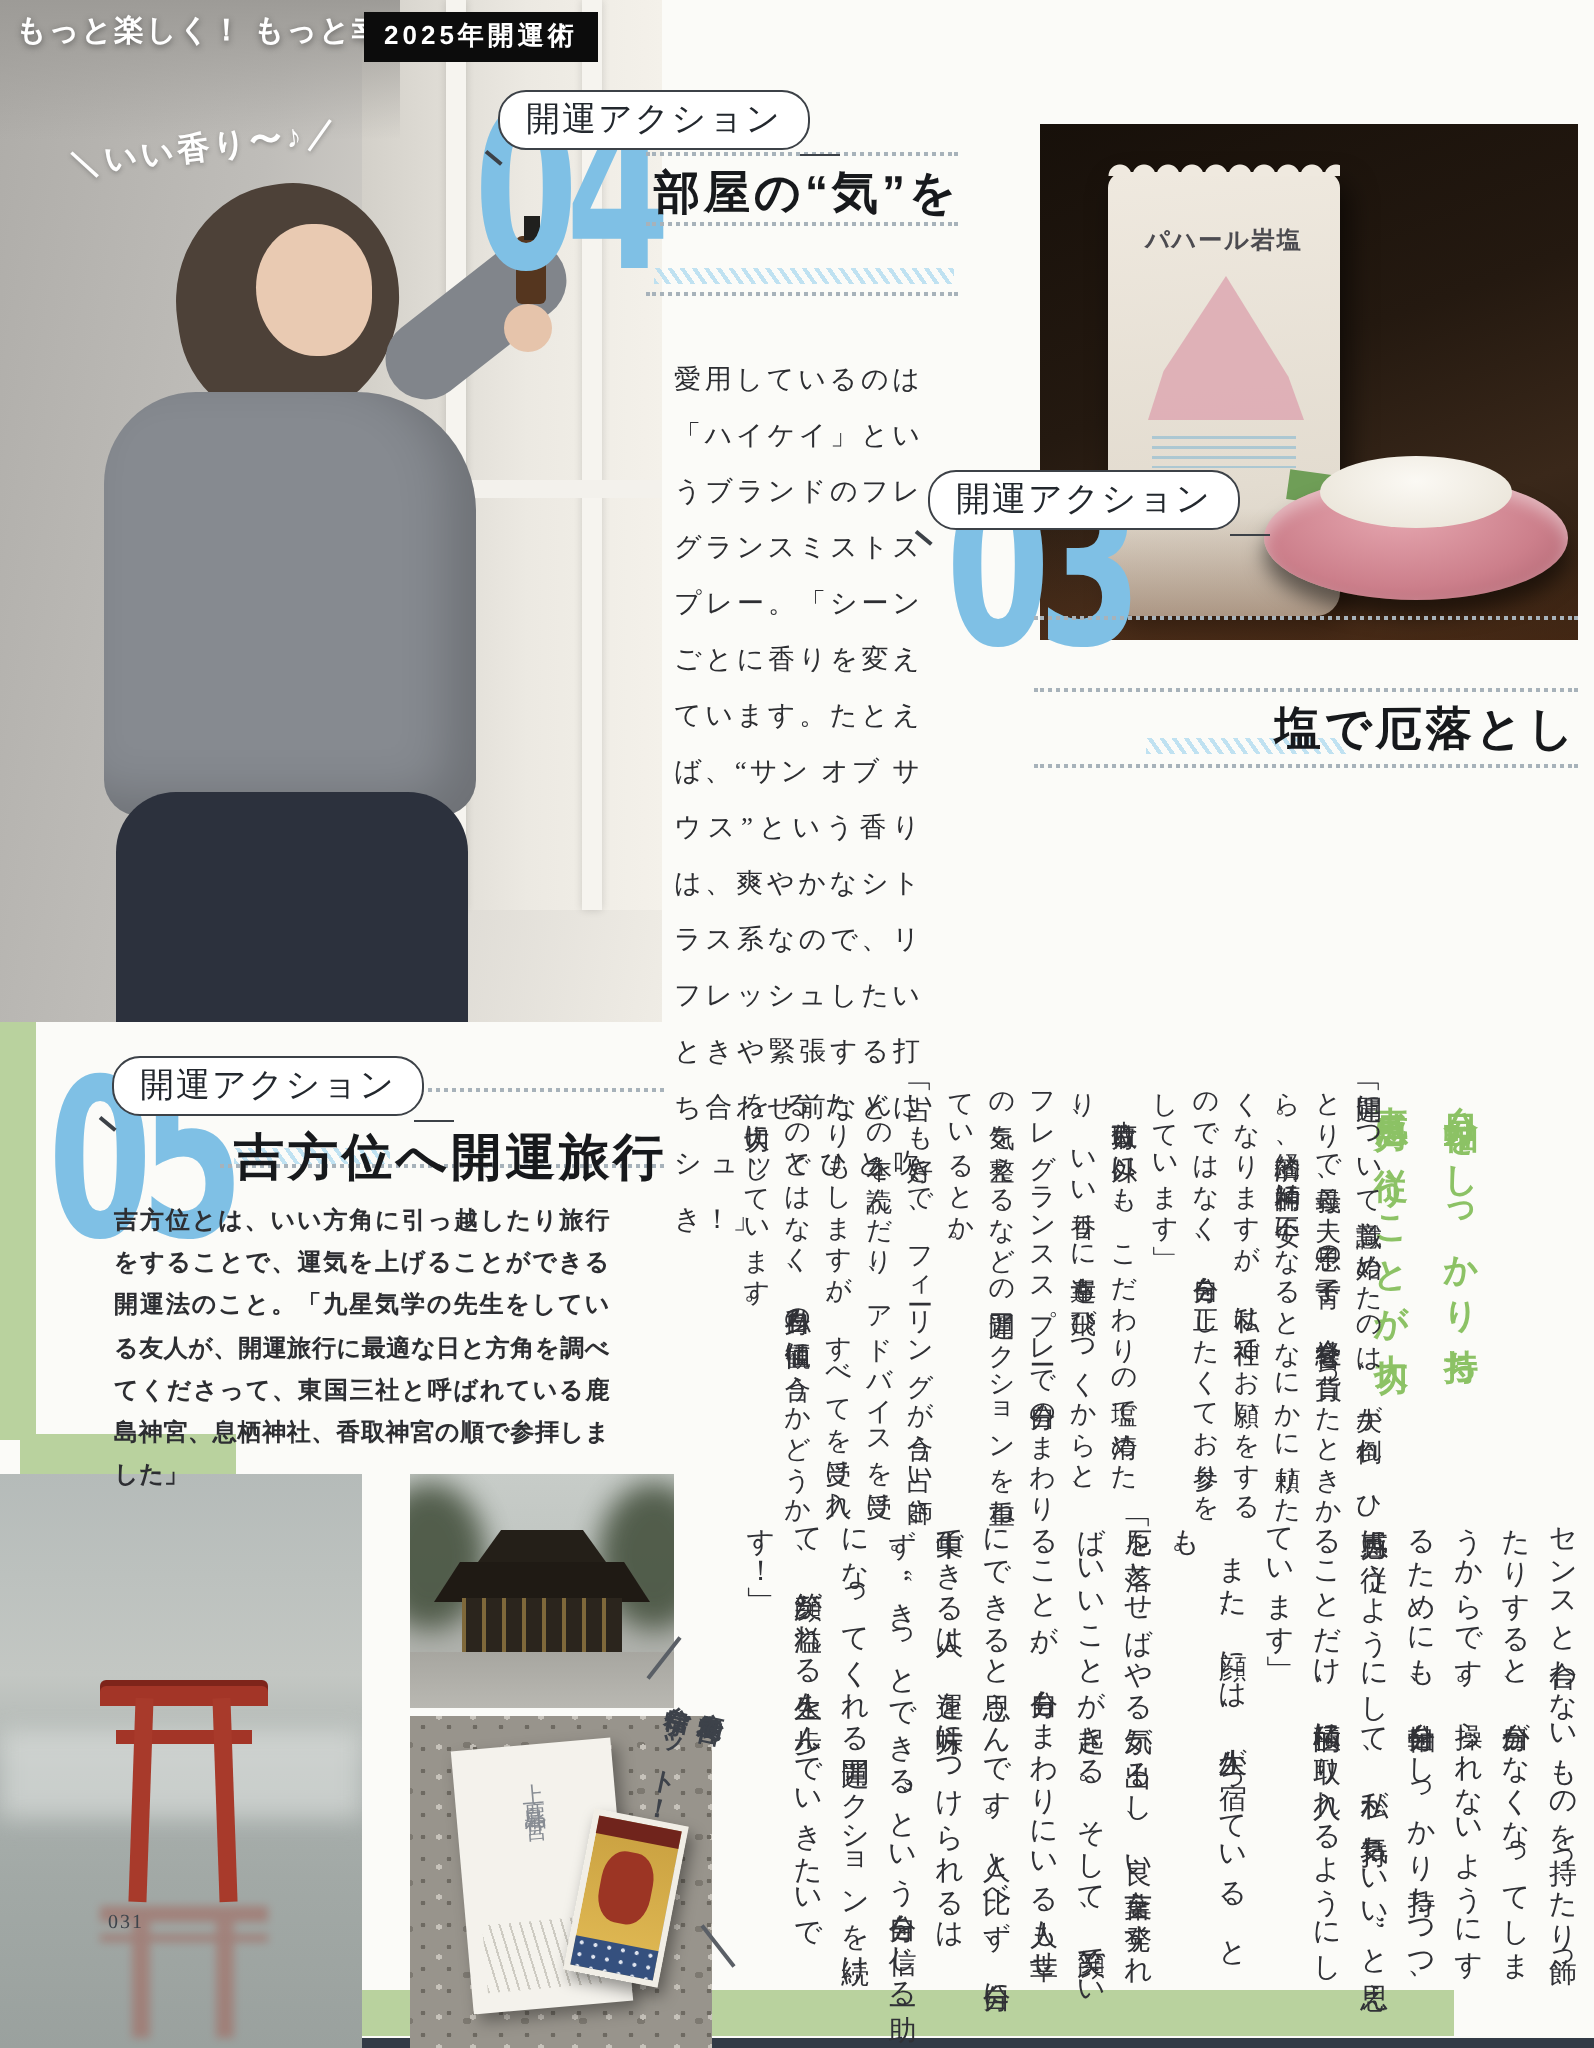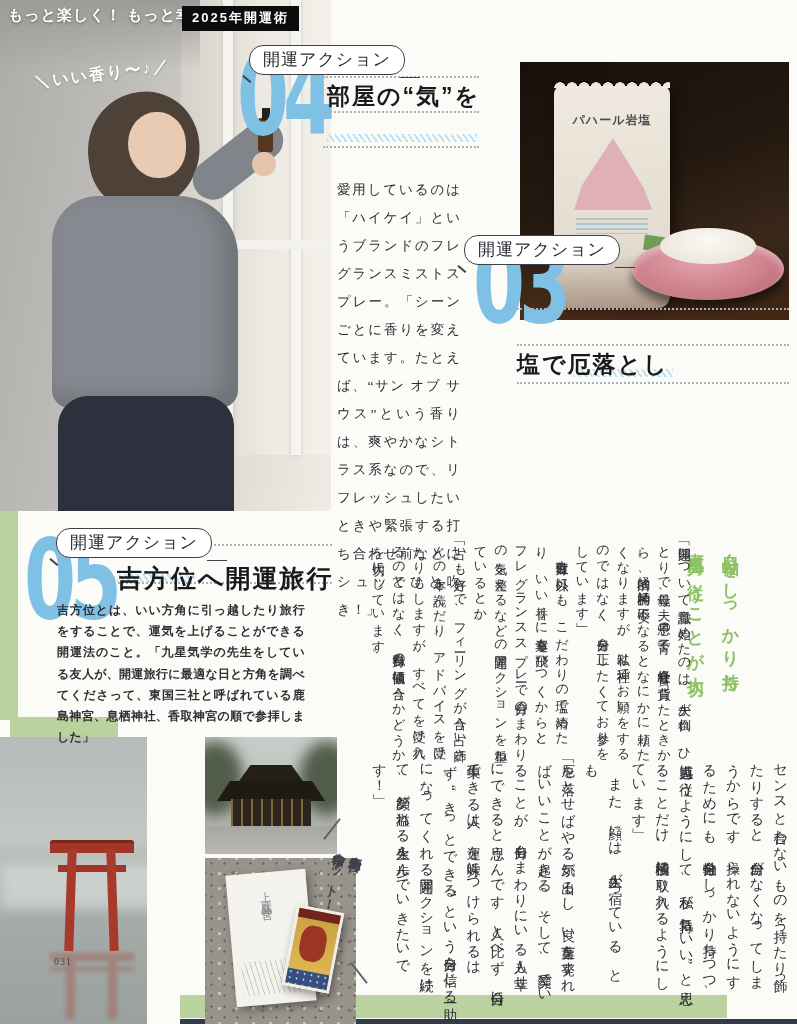--- a/index.html
+++ b/index.html
@@ -36,21 +36,21 @@
     clip-path:polygon(50% 0,90% 70%,100% 100%,0 100%,10% 66%);}
   .ps-waves{position:absolute;left:22px;top:132px;width:72px;height:16px;opacity:.9;
     background:repeating-linear-gradient(#a6c5d2 0 1.5px,rgba(0,0,0,0) 1.5px 5px);}
   .ps-tag{position:absolute;left:90px;top:150px;width:21px;height:15px;background:#6f9e57;transform:rotate(8deg);}
   .ps-table{position:absolute;left:0;bottom:0;width:269px;height:66px;background:linear-gradient(rgba(96,52,24,0),rgba(96,52,24,.45));}
   .ps-bowl{position:absolute;left:112px;top:176px;width:152px;height:62px;border-radius:50%;
     background:radial-gradient(ellipse at 45% 30%,#e6a7b0,#cc7f8b 60%,#a95f6c);box-shadow:inset 0 4px 8px rgba(255,255,255,.45),0 8px 10px rgba(0,0,0,.5);}
   .ps-salt{position:absolute;left:140px;top:166px;width:96px;height:36px;border-radius:50%;
     background:radial-gradient(ellipse at 50% 35%,#fbf9f4,#ece7dc 75%,#dcd6c8);}
 
-  .photo-torii{left:0;top:737px;width:147px;height:287px;overflow:hidden;z-index:2;
+  .photo-torii{left:0;top:737px;width:181px;height:287px;overflow:hidden;z-index:2;
     background:linear-gradient(#b5bbb9 0%,#c3c7c3 35%,#aab1ae 52%,#a2a9a6 70%,#9aa19e 100%);}
   .pt-mist{position:absolute;left:0;top:128px;width:181px;height:44px;background:rgba(236,238,235,.5);filter:blur(6px);}
   .pt-kasagi{position:absolute;left:50px;top:106px;width:84px;height:10px;border-radius:3px 3px 0 0;background:#a33527;box-shadow:0 -3px 0 #7e241a;}
   .pt-nuki{position:absolute;left:58px;top:128px;width:68px;height:7px;background:#a33527;}
   .pt-post1,.pt-post2{position:absolute;top:112px;width:9px;height:102px;background:#a83a2b;}
   .pt-post1{left:66px;transform:rotate(2deg);}
   .pt-post2{left:108px;transform:rotate(-2deg);}
   .pt-refl{position:absolute;left:50px;top:216px;width:84px;height:66px;opacity:.32;filter:blur(2px);
     background:linear-gradient(#a33527 0 8px,rgba(0,0,0,0) 8px 14px,#a33527 14px 18px,rgba(0,0,0,0) 18px),
                linear-gradient(90deg,rgba(0,0,0,0) 16px,#a83a2b 16px 25px,rgba(0,0,0,0) 25px 58px,#a83a2b 58px 67px,rgba(0,0,0,0) 67px);}
@@ -119,21 +119,21 @@
   .hatch04{left:327px;top:134px;width:150px;}
   .body04{left:337px;top:176px;width:124px;font-size:13.5px;line-height:28px;letter-spacing:1px;}
 
   
   .badge03{left:464px;top:235px;}
   .num03{left:473px;top:240px;}
   .r03a{left:517px;top:308px;width:272px;}
   .r03b{left:517px;top:344px;width:272px;}
   .r03c{left:517px;top:382px;width:272px;}
   .t03a{left:517px;top:313px;width:272px;text-align:center;font-size:23px;}
-  .t03b{left:517px;top:349px;width:272px;text-align:left;font-size:23px;}
+  .t03b{left:517px;top:349px;width:272px;text-align:right;font-size:23px;}
   .hatch03{left:573px;top:369px;width:100px;}
   .body03{left:495px;top:388px;width:293px;font-size:13.5px;line-height:18.6px;letter-spacing:2px;}
 
   
   .badge05{left:56px;top:528px;}
   .num05{left:24px;top:536px;}
   .r05a{left:110px;top:544px;width:222px;}
   .r05b{left:110px;top:582px;width:222px;}
   .t05{left:117px;top:550px;font-size:25px;margin-top:12px;}
   .hatch05{left:117px;top:574px;width:78px;}

